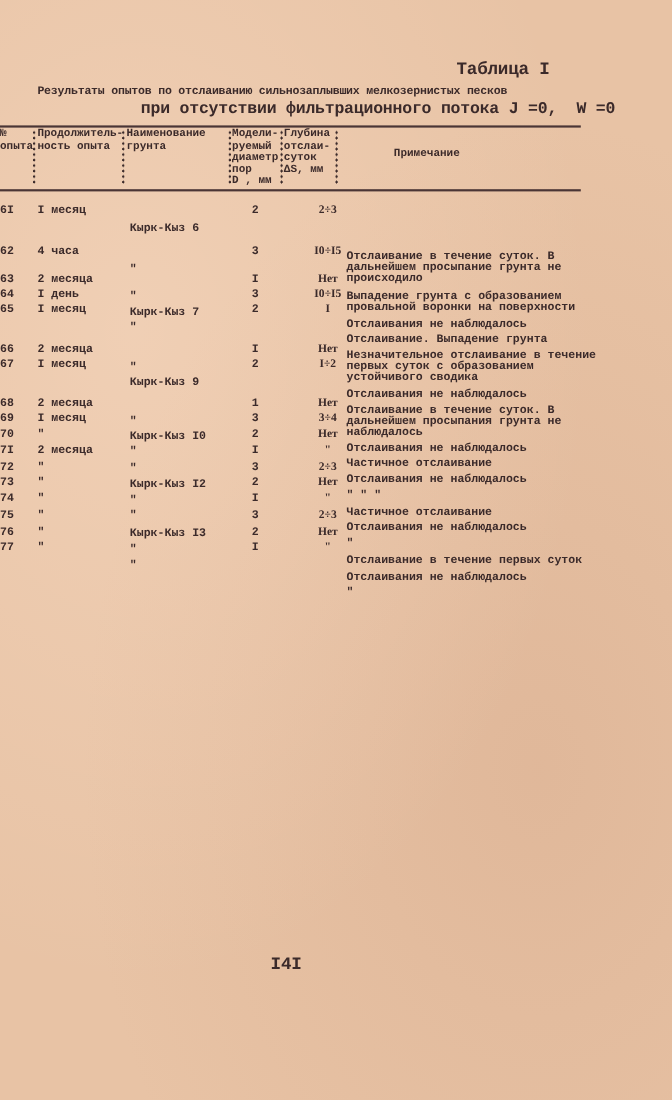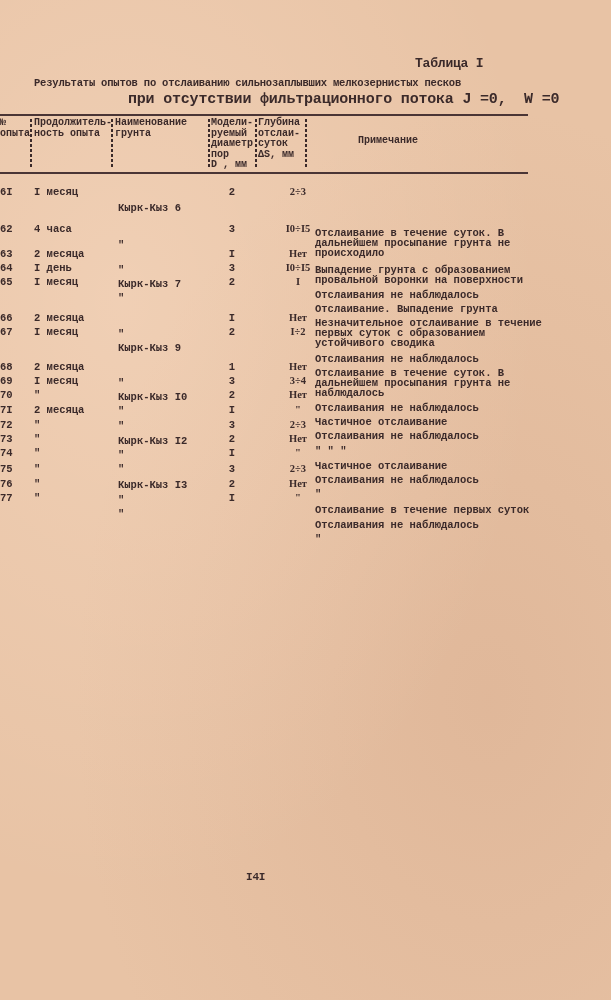--- a/index.html
+++ b/index.html
@@ -7,37 +7,37 @@
     width: 611px; height: 1000px; overflow: hidden;
     background: #e8c3a5;
     background-image:
       radial-gradient(ellipse at 20% 30%, rgba(255,230,210,0.35), transparent 60%),
       radial-gradient(ellipse at 80% 70%, rgba(200,150,120,0.25), transparent 60%);
     font-family: "Liberation Mono", "DejaVu Sans Mono", monospace;
     color: #3b2a2a;
     position: relative;
   }
   .t { position: absolute; white-space: pre; font-size: 10.5px; line-height: 11px; font-weight: bold; letter-spacing: -0.2px; }
-  .table-label { left: 415px; top: 58px; font-size: 13px; }
+  .table-label { left: 415px; top: 58px; font-size: 16px; }
   .title1 { left: 34px; top: 78px; font-size: 10.5px; }
   .title2 { left: 128px; top: 94px; font-size: 15px; }
   .rule { position: absolute; left: 0; height: 2px; background: #4a3535; width: 528px; }
   .hdr { position: absolute; top: 118px; font-size: 10px; line-height: 10.5px; font-weight: bold; white-space: pre; }
   .dots { position: absolute; top: 118px; width: 2px; height: 50px;
           background-image: radial-gradient(circle, #3b2a2a 45%, transparent 50%);
           background-size: 2px 5px; }
   .row { position: absolute; left: 0; width: 611px; font-size: 10.5px; line-height: 10px; font-weight: bold; }
   .row span { position: absolute; white-space: pre; top: 0; }
   .c-no { left: 0; }
   .c-dur { left: 34px; }
   .c-soil { left: 118px; width: 92px; text-align: left; margin-top: 16px; }
   .c-diam { left: 224px; width: 16px; text-align: center; }
   .c-depth { left: 276px; width: 44px; text-align: center; font-family: Liberation Serif, serif; }
   .c-note { left: 315px; width: 240px; white-space: normal !important; line-height: 10px; margin-top: 41px; }
-  .page-num { left: 246px; top: 872px; font-size: 11px; }
+  .page-num { left: 246px; top: 872px; font-size: 16px; }
 </style>
 </head>
 <body>
 
 <div class="t table-label">Таблица I</div>
 <div class="t title1">Результаты опытов по отслаиванию сильнозаплывших мелкозернистых песков</div>
 <div class="t title2">при отсутствии фильтрационного потока J =0,  W =0</div>
 
 <div class="rule" style="top:114px"></div>
 

